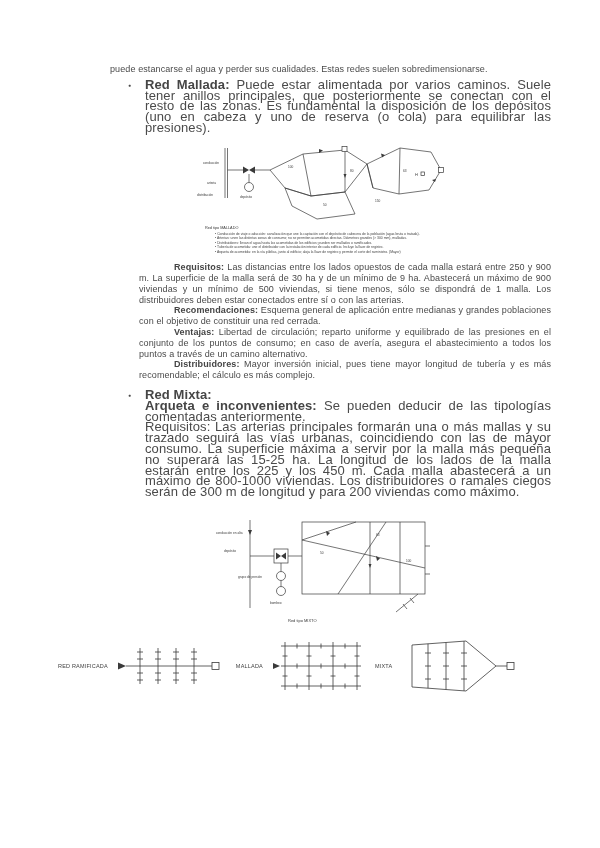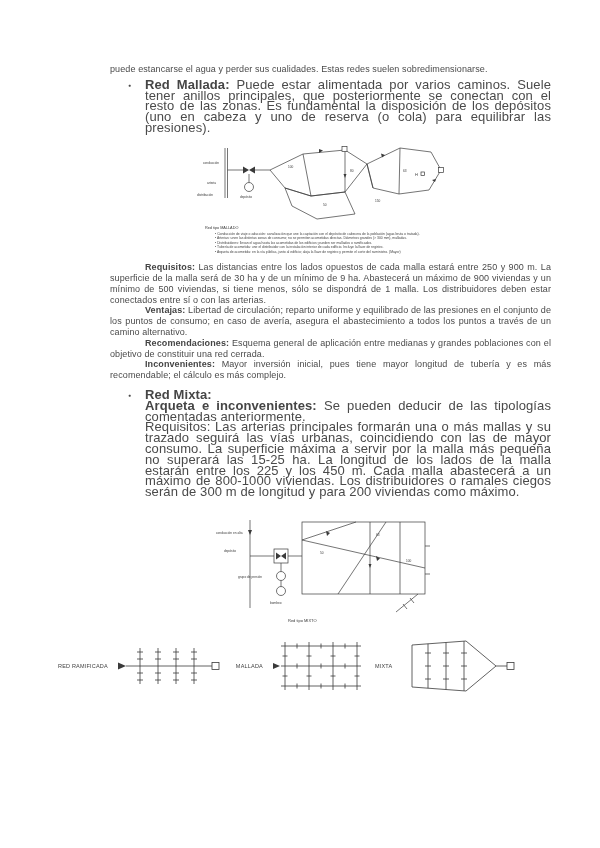--- a/index.html
+++ b/index.html
@@ -4,21 +4,21 @@
 <style>
   * { margin:0; padding:0; box-sizing:border-box; }
   html, body { width:600px; }
   body {
     width:600px; height:848px; background:#ffffff; overflow:hidden; position:relative;
     font-family:"Liberation Sans", sans-serif; color:#4a4a4a;
   }
   .content { padding:64px 49px 0 110px; }
   .body-text { font-size:9px; line-height:10.8px; letter-spacing:0.1px; }
   .justify { text-align:justify; }
-  .indent { text-indent:35px; }
+  .indent { text-indent:35px;margin-left:29px; }
   b { font-weight:bold; color:#454545; }
 
   .bullet-row { display:flex; margin-top:5px; }
   .bullet-glyph { flex:none; width:35px; padding-left:18px; font-size:5px; line-height:10.8px; color:#4a4a4a; }
   .bullet-body { flex:1; font-size:13px; line-height:10.8px; letter-spacing:0.1px; }
   .mt15 { margin-top:9px; }
 
   .d1-wrap { margin-top:8px; margin-left:85px; width:255px; }
   .d1-caption { margin-top:2px; margin-left:10px; font-size:3.8px; color:#3a3a3a; }
   .d1-legend { margin-top:2px; margin-left:20px; width:222px; font-size:3.4px; line-height:4.5px; color:#444; }
@@ -90,23 +90,23 @@
       <div>• Conducción de viaje o aducción: canalización que une la captación con el depósito de cabecera de la población (agua bruta o tratada).</div>
       <div>• Arterias: unen las distintas zonas de consumo; no se permiten acometidas directas. Diámetros grandes (&gt; 300 mm), malladas.</div>
       <div>• Distribuidores: llevan el agua hasta las acometidas de los edificios; pueden ser mallados o ramificados.</div>
       <div>• Tubería de acometida: une el distribuidor con la instalación interior de cada edificio. Incluye la llave de registro.</div>
       <div>• Arqueta de acometida: en la vía pública, junto al edificio; aloja la llave de registro y permite el corte del suministro. (Mayor)</div>
     </div>
   </div>
 
   <div class="paras">
     <p class="body-text justify indent"><b>Requisitos:</b><span> Las distancias entre los lados opuestos de cada malla estará entre 250 y 900 m. La superficie de la malla será de 30 ha y de un mínimo de 9 ha. Abastecerá un máximo de 900 viviendas y un mínimo de 500 viviendas, si tiene menos, sólo se dispondrá de 1 malla. Los distribuidores deben estar conectados entre sí o con las arterias.</span></p>
+    <p class="body-text justify indent"><b>Recomendaciones:</b><span> Esquema general de aplicación entre medianas y grandes poblaciones con el objetivo de constituir una red cerrada.</span></p>
     <p class="body-text justify indent"><b>Ventajas:</b><span> Libertad de circulación; reparto uniforme y equilibrado de las presiones en el conjunto de los puntos de consumo; en caso de avería, asegura el abastecimiento a todos los puntos a través de un camino alternativo.</span></p>
-    <p class="body-text justify indent"><b>Recomendaciones:</b><span> Esquema general de aplicación entre medianas y grandes poblaciones con el objetivo de constituir una red cerrada.</span></p>
-    <p class="body-text justify indent"><b>Inconvenientes:</b><span> Mayor inversión inicial, pues tiene mayor longitud de tubería y es más recomendable; el cálculo es más complejo.</span></p>
+    <p class="body-text justify indent"><b>Distribuidores:</b><span> Mayor inversión inicial, pues tiene mayor longitud de tubería y es más recomendable; el cálculo es más complejo.</span></p>
   </div>
 
   <div class="bullet-row mt15">
     <span class="bullet-glyph">●</span>
     <div class="bullet-body">
       <div class="justify"><b>Red Mixta:</b></div>
       <div class="justify"><b>Arqueta e inconvenientes:</b><span> Se pueden deducir de las tipologías comentadas anteriormente.</span></div>
       <div class="justify">Requisitos: Las arterias principales formarán una o más mallas y su trazado seguirá las vías urbanas, coincidiendo con las de mayor consumo. La superficie máxima a servir por la malla más pequeña no superará las 15-25 ha. La longitud de los lados de la malla estarán entre los 225 y los 450 m. Cada malla abastecerá a un máximo de 800-1000 viviendas. Los distribuidores o ramales ciegos serán de 300 m de longitud y para 200 viviendas como máximo.</div>
     </div>
   </div>

